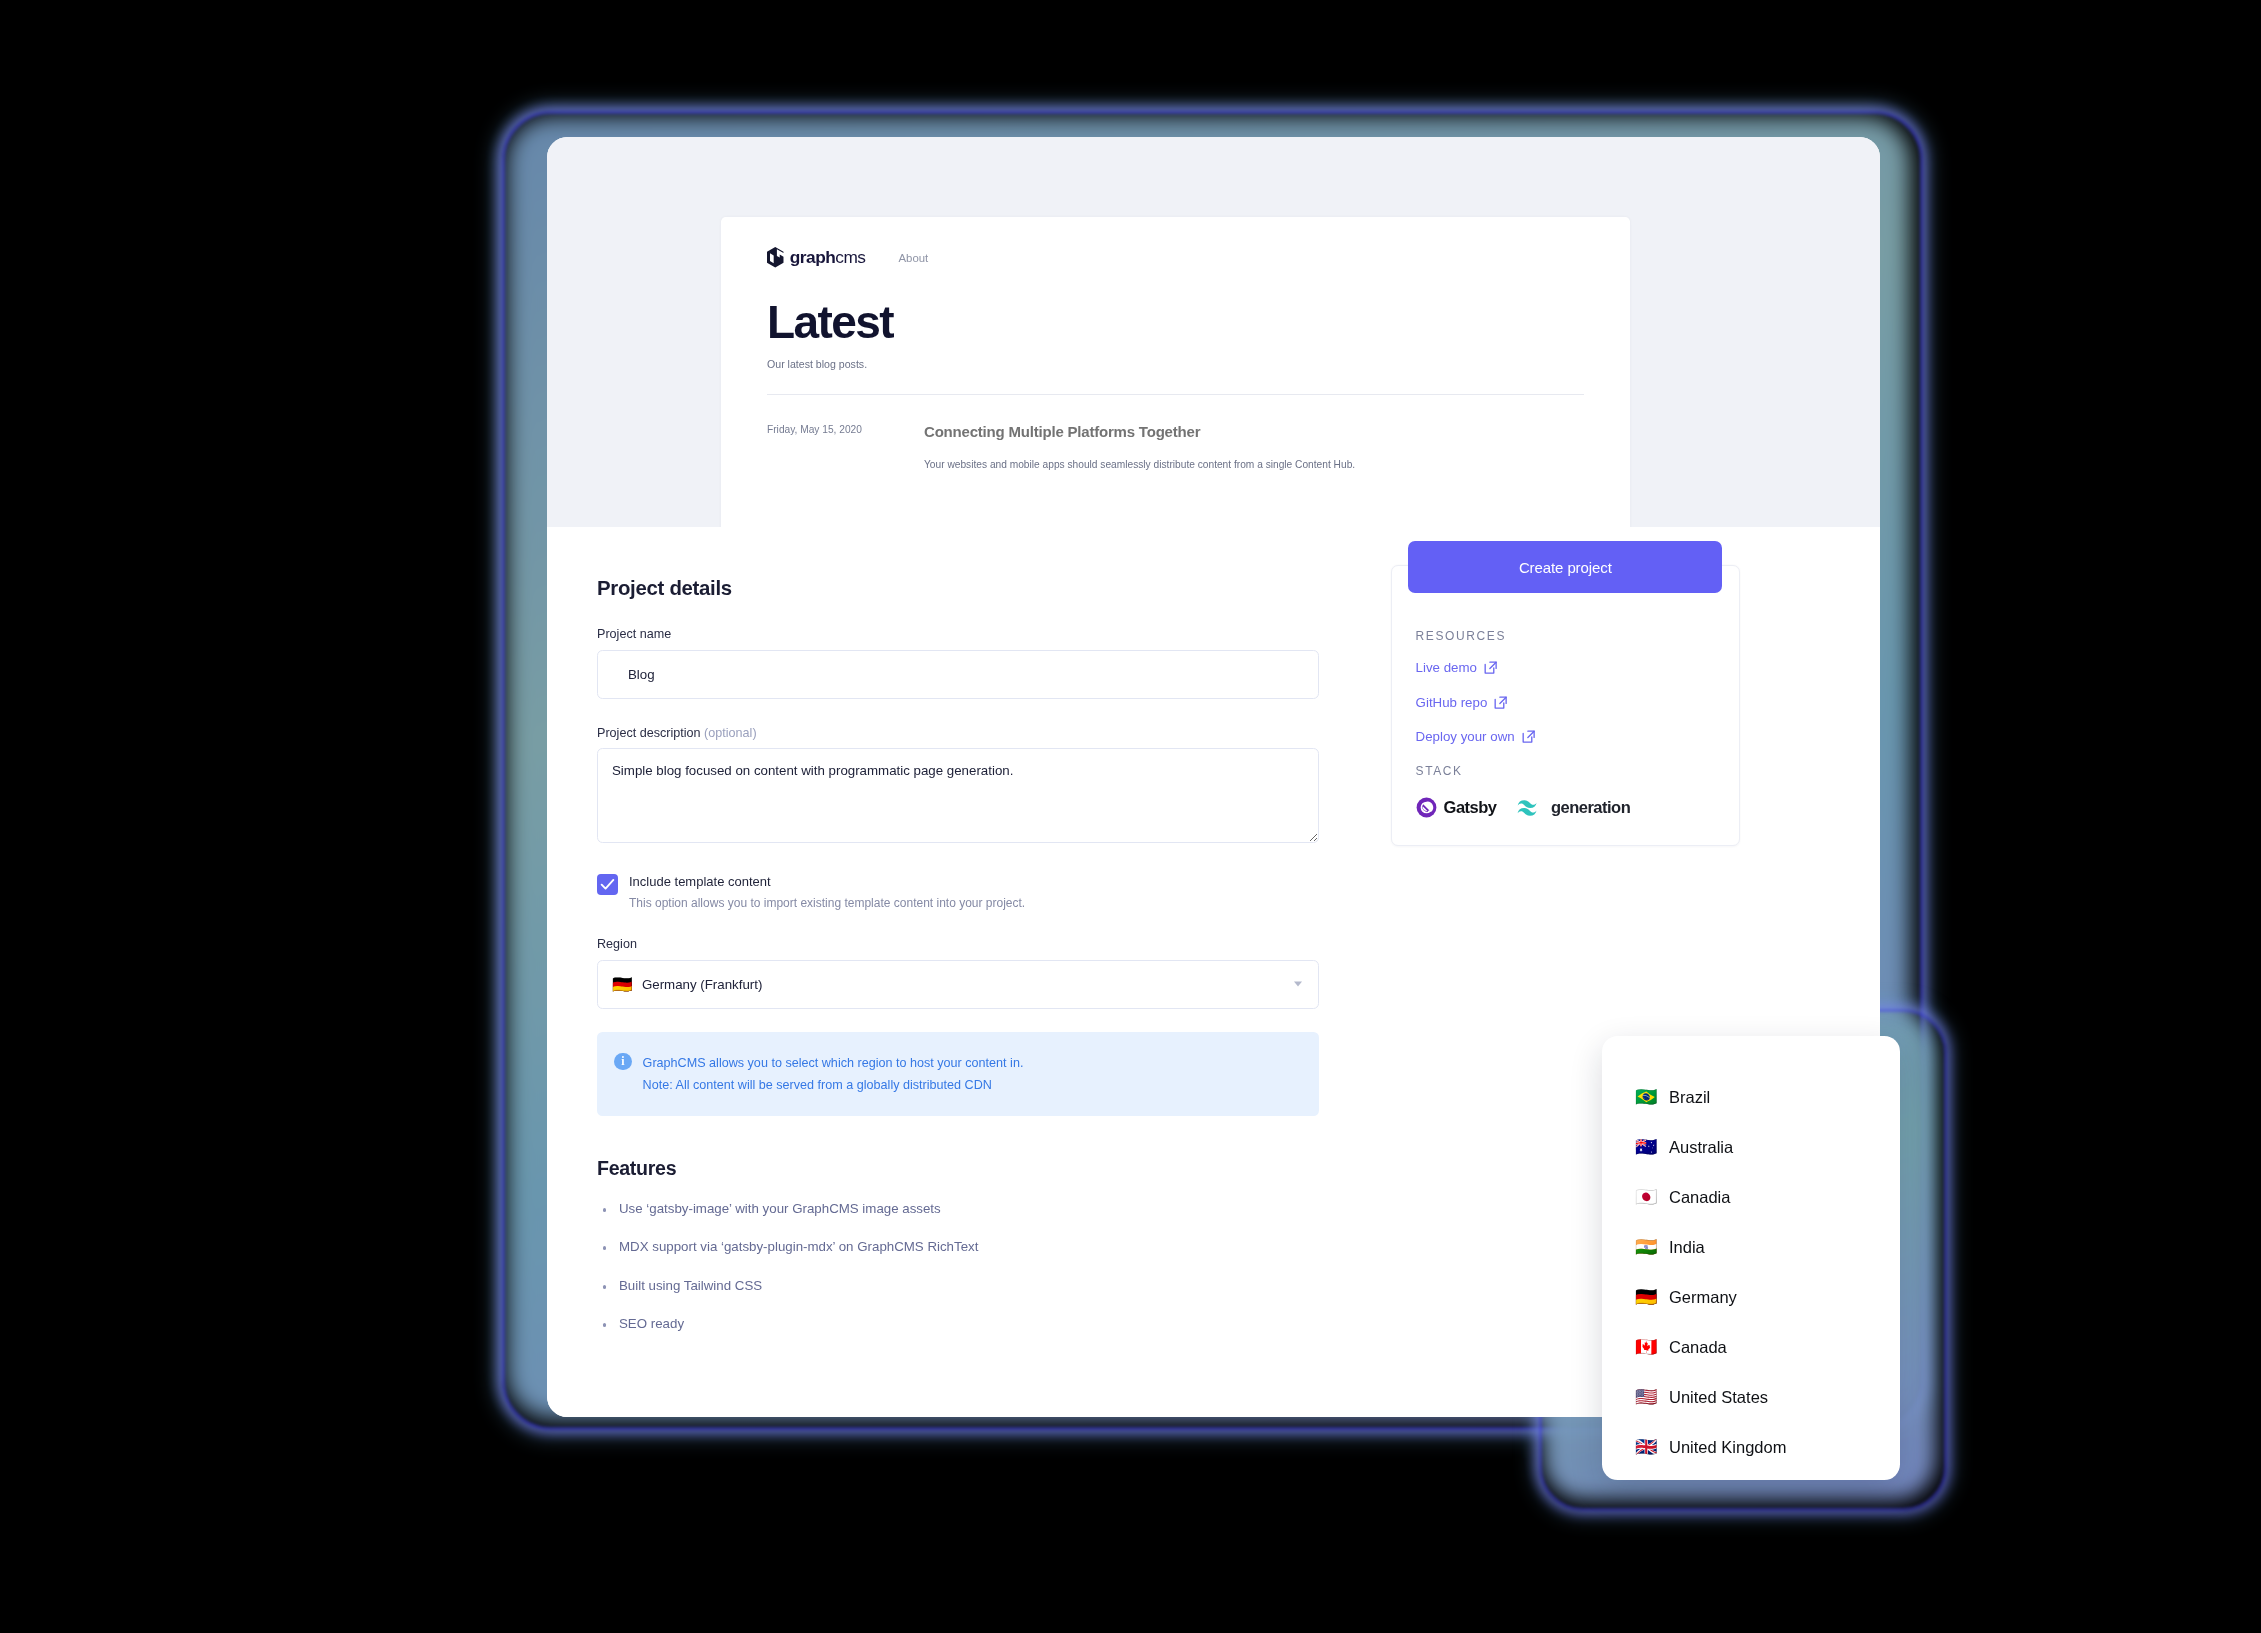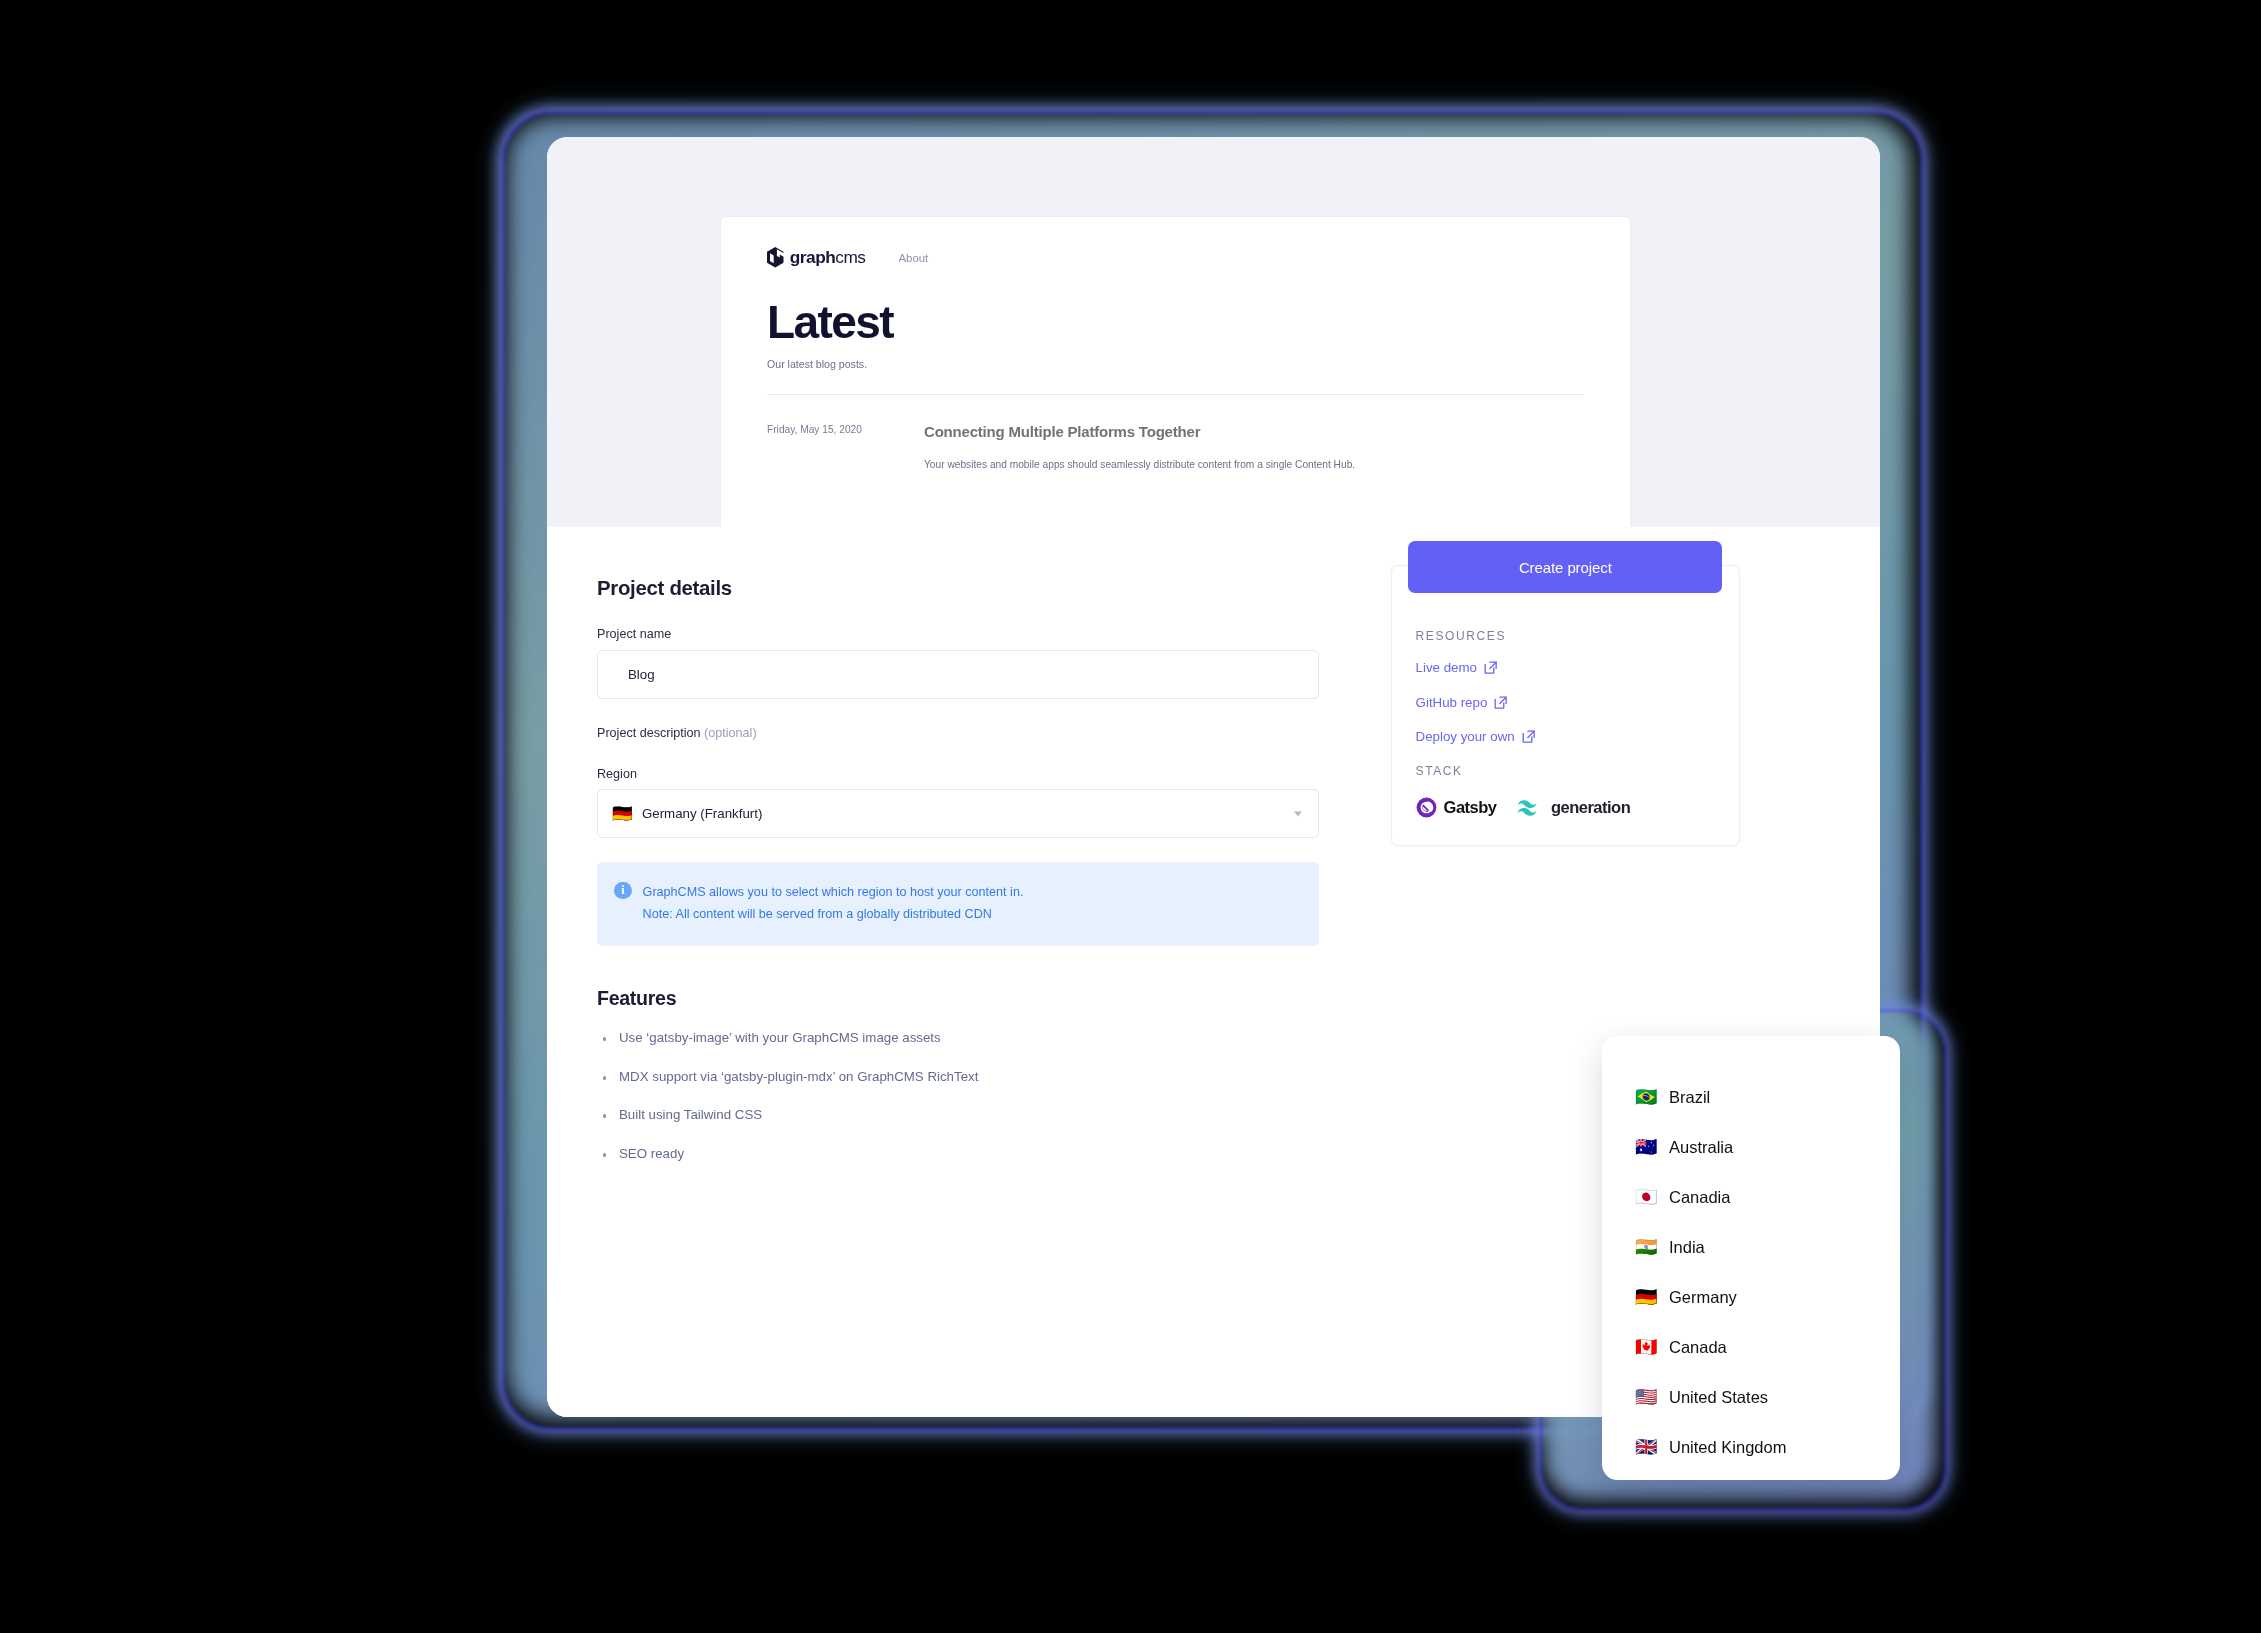--- a/index.html
+++ b/index.html
@@ -487,22 +487,34 @@
       <div class="form-left">
         <h2 class="section-title">Project details</h2>
 
         <div class="field">
           <div class="field-label">Project name</div>
           <input class="text-input" type="text" value="Blog" style="">
         </div>
 
         <div class="field">
           <div class="field-label"><span>Project description</span> <span class="optional">(optional)</span></div>
+          <textarea class="text-area" style="">Simple blog focused on content with programmatic page generation.</textarea>
         </div>
 
+        <div class="check-row">
+          <div class="checkbox">
+            <svg width="15" height="13.3" viewBox="0 0 19 17">
+              <path d="M2 8.5 L7 13.5 L17 2.5" stroke="#ffffff" stroke-width="2.4" fill="none" stroke-linecap="round" stroke-linejoin="round"></path>
+            </svg>
+          </div>
+          <div class="check-texts">
+            <div class="check-label">Include template content</div>
+            <div class="check-help">This option allows you to import existing template content into your project.</div>
+          </div>
+        </div>
 
         <div class="field">
           <div class="field-label">Region</div>
           <div class="select-box">
             <span class="select-flag">🇩🇪</span>
             <span class="select-value">Germany (Frankfurt)</span>
             <span class="select-caret"></span>
           </div>
         </div>
 

